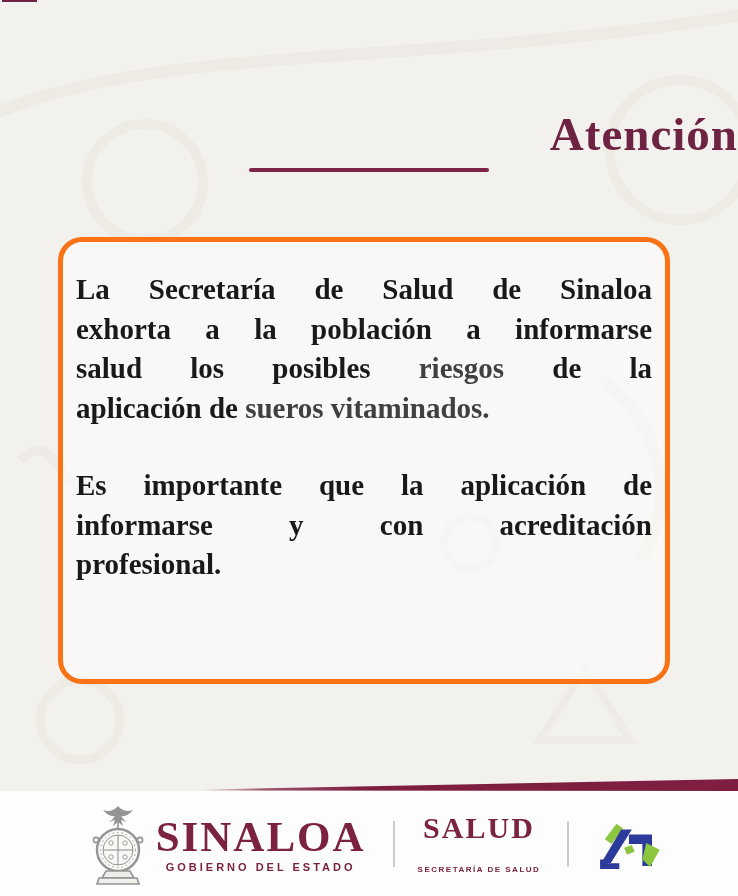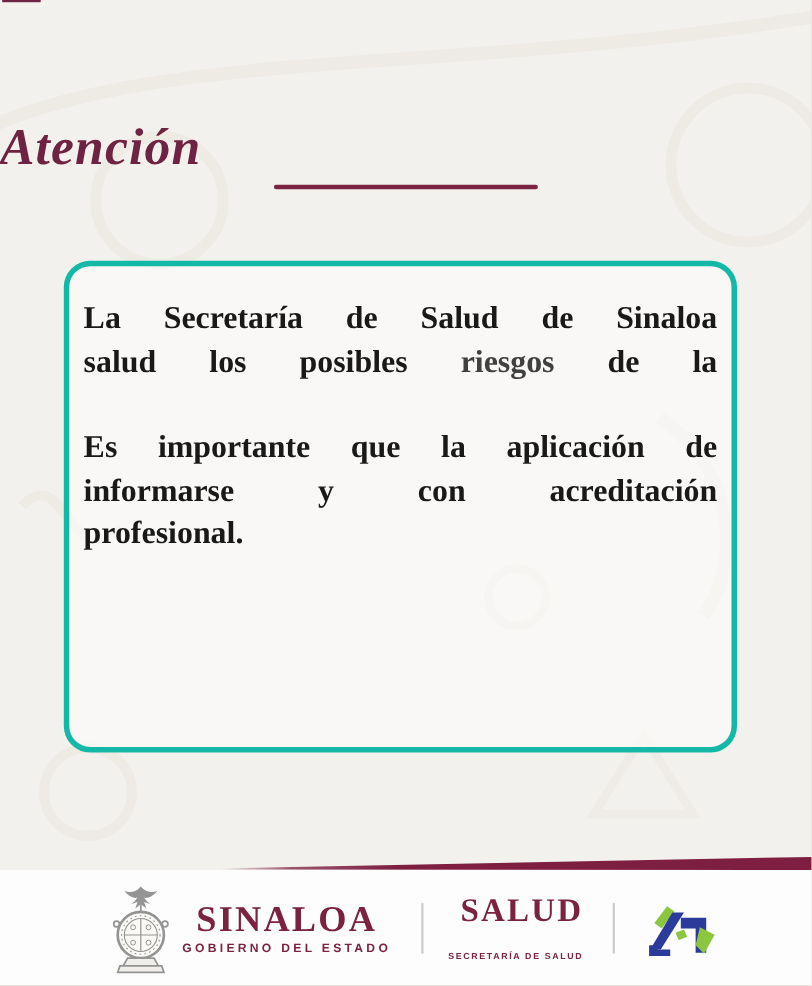--- a/index.html
+++ b/index.html
@@ -6,31 +6,31 @@
   .canvas{
     position:relative;width:738px;height:896px;overflow:hidden;
     background:#f3f1ed;
     font-family:"Liberation Serif","DejaVu Serif",serif;
   }
   .watermark{position:absolute;inset:0;pointer-events:none;}
   .top-sliver{position:absolute;left:2px;top:0;width:35px;height:2px;background:#6d2341;}
 
   .page-title{
     position:absolute;top:106px;left:0;width:100%;
-    text-align:left;font-size:47px;font-weight:700;color:#6d2341;
-    letter-spacing:1px;margin:0;line-height:1.2;font-style:italic;
+    text-align:right;font-size:47px;font-weight:700;color:#6d2341;
+    letter-spacing:1px;margin:0;line-height:1.2;
   }
   .title-underline{
     position:absolute;top:168px;left:calc(50% - 120px);width:240px;height:4px;
     background:#7b2444;border-radius:2px;
   }
 
   .notice-box{
     position:absolute;left:58px;top:237px;width:612px;height:447px;
-    box-sizing:border-box;border:5px solid #14b8a6;border-radius:24px;
+    box-sizing:border-box;border:5px solid #f97316;border-radius:24px;
     background:rgba(255,255,255,0.5);
     padding:28px 13px 0 13px;
   }
   .paragraph{margin:0 0 38px 0;}
   .jline{
     font-size:29px;font-weight:700;color:#191919;line-height:39.5px;
     text-align:justify;text-align-last:justify;white-space:normal;
   }
   .jline.last{text-align-last:left;}
   .accent{color:#404040;}
@@ -41,27 +41,27 @@
     position:absolute;left:0;top:791px;width:738px;height:105px;
     background:#fdfdfd;
   }
   .footer-content{
     display:flex;align-items:center;justify-content:center;
     height:100%;margin-left:14px;
   }
   .coat{width:56px;height:86px;margin-right:10px;margin-top:6px;flex:0 0 auto;}
   .gov-block{text-align:center;margin-right:27px;color:#7a2240;}
   .gov-title{
-    font-size:33px;font-weight:700;letter-spacing:2px;line-height:1.0;margin:0;
+    font-size:43px;font-weight:700;letter-spacing:2px;line-height:1.0;margin:0;
   }
   .gov-sub{
     font-family:"Liberation Sans","DejaVu Sans",sans-serif;
     font-size:11px;font-weight:700;letter-spacing:3px;margin-top:3px;
   }
-  .salud-block{text-align:right;margin-right:27px;color:#7a2240;}
+  .salud-block{text-align:center;margin-right:27px;color:#7a2240;}
   .salud-title{font-size:30px;font-weight:700;letter-spacing:2px;line-height:1.0;margin:0;}
   .salud-sub{
     font-family:"Liberation Sans","DejaVu Sans",sans-serif;
     font-size:8px;font-weight:700;letter-spacing:1.5px;margin-top:22px;
   }
   .v-divider{width:2px;height:46px;background:#cbcbcb;margin-right:23px;flex:0 0 auto;}
   .state-logo{width:70px;height:50px;flex:0 0 auto;}
 </style>
 </head>
 <body>
@@ -82,21 +82,23 @@
   </svg>
 
   <div class="top-sliver"></div>
 
   <h1 class="page-title">Atención</h1>
   <div class="title-underline"></div>
 
   <div class="notice-box">
     <div class="paragraph">
       <div class="jline">La Secretaría de Salud de Sinaloa</div>
+      <div class="jline">exhorta a la población a informarse</div>
       <div class="jline"><span>salud los posibles </span><span class="accent">riesgos</span><span> de la</span></div>
+      <div class="jline last"><span>aplicación de </span><span class="accent">sueros vitaminados.</span></div>
     </div>
     <div class="paragraph">
       <div class="jline">Es importante que la aplicación de</div>
       <div class="jline">informarse y con acreditación</div>
       <div class="jline last">profesional.</div>
     </div>
   </div>
 
   <svg class="swoosh" width="738" height="14" viewBox="0 0 738 14">
     <defs>

